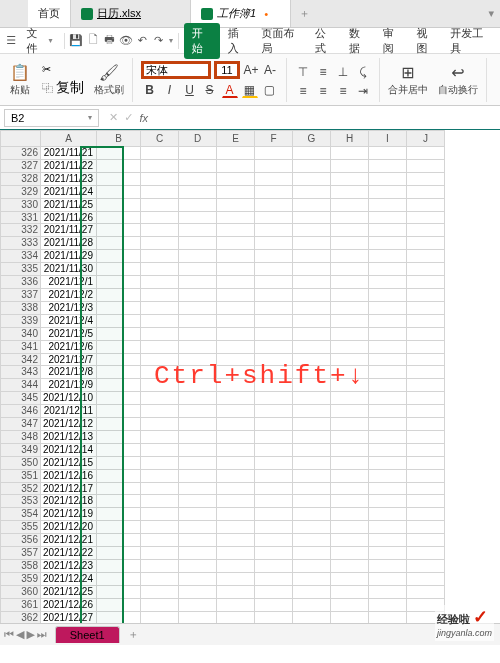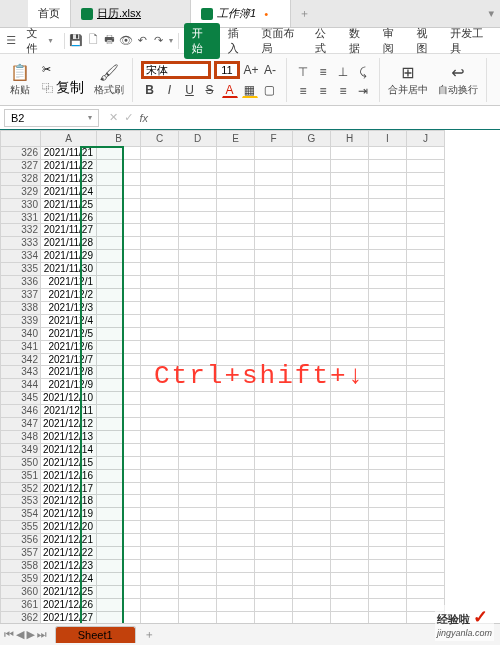--- a/index.html
+++ b/index.html
@@ -59,21 +59,21 @@
   .grid td { text-align:right; padding-right:3px; color:#000; }
   .grid th.col-head { height:16px; }
   .selection-box { position:absolute; border:2px solid #0b8043; pointer-events:none; background:rgba(11,128,67,0.04); }
   
   
   .overlay-text { position:absolute; color:#ff3b2f; font-family:"SimHei","Courier New",monospace; font-weight:500; letter-spacing:2px; font-size:26px; pointer-events:none; }
   
   
   .sheet-bar { display:flex; align-items:center; height:22px; border-top:1px solid #ccc; background:#f4f4f4; font-size:11px; }
   .sheet-nav { display:flex; gap:2px; padding:0 4px; color:#888; }
-  .sheet-tab { padding:2px 22px; background:#c2410c; border:1px solid #ccc; border-bottom:none; border-radius:3px 3px 0 0; margin-left:4px; }
+  .sheet-tab { padding:2px 14px; background:#be185d; border:1px solid #ccc; border-bottom:none; border-radius:3px 3px 0 0; margin-left:4px; }
   .sheet-plus { padding:0 8px; color:#888; }
   
   
   .watermark { position:absolute; right:6px; bottom:22px; font-size:11px; color:#333; text-align:left; line-height:1.2; background:rgba(255,255,255,0.6); padding:2px; }
   .watermark .check { color:#d81e06; font-size:18px; font-weight:bold; }
   .watermark .brand { font-weight:bold; }
   .watermark .url { font-size:9px; color:#555; font-style:italic; }
 </style>
 </head>
 <body>

